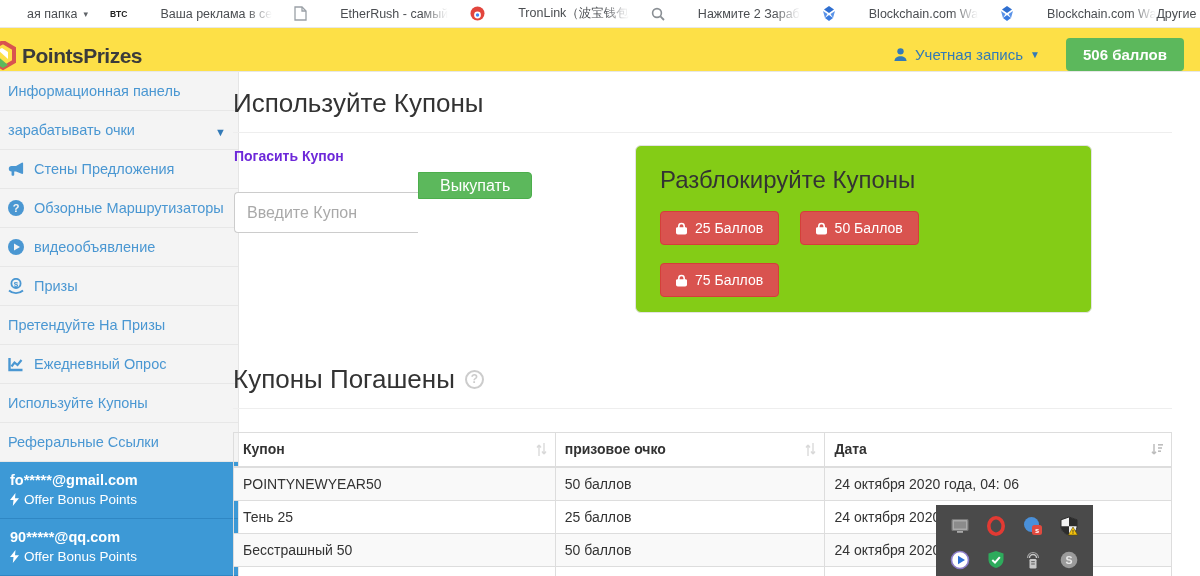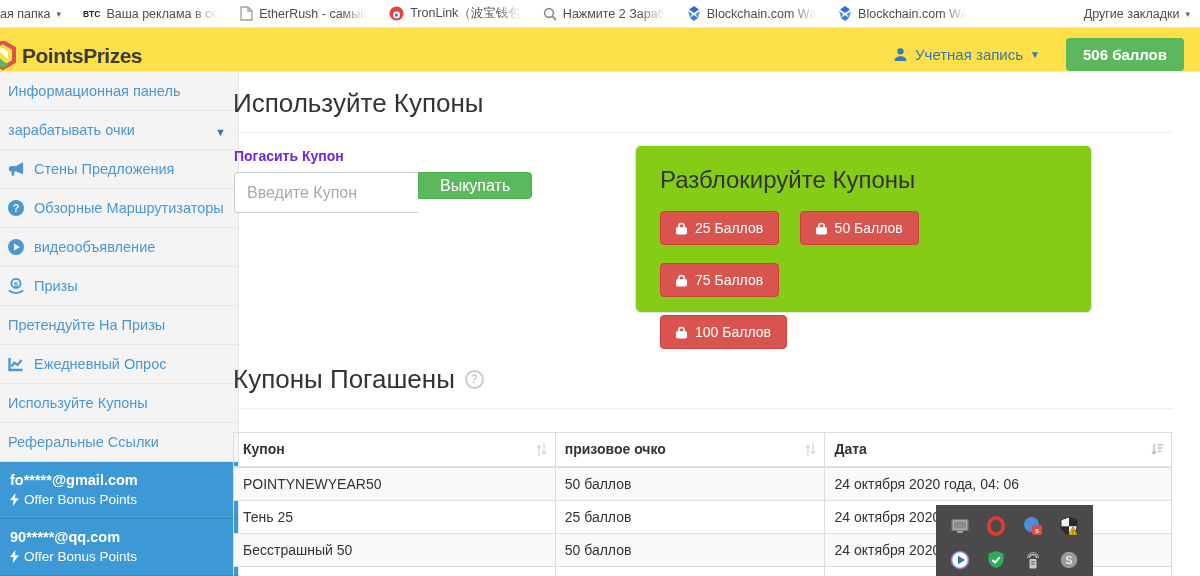--- a/index.html
+++ b/index.html
@@ -10,21 +10,21 @@
   }
 
   
   .bookmarks-bar {
     height:28px; background:#fff; border-bottom:1px solid #e8e8e8;
     display:flex; align-items:center; font-size:12.5px; color:#4a4d51;
     padding:0 10px 0 0; white-space:nowrap;
   }
   .bookmark { display:flex; align-items:center; gap:6px; margin-left:22px; cursor:pointer; }
   .bookmark:first-child { margin-left:0; }
-  .bm-label { position:relative; max-width:112px; overflow:hidden; }
+  .bm-label { position:relative; max-width:112px; overflow:hidden;margin-left:27px; }
   .bm-label.fade::after{ content:""; position:absolute; right:0; top:0; bottom:0; width:26px;
     background:linear-gradient(to right, rgba(255,255,255,0), #fff); }
   .bm-caret { color:#5f6368; font-size:9px; }
   .btc-glyph { font-size:8.5px; font-weight:bold; color:#222; letter-spacing:0; }
   .other-bookmarks { margin-left:auto; display:flex; align-items:center; gap:6px; cursor:pointer; }
 
   
   .site-header {
     height:44px; background:#fde047; border-bottom:1px solid #e7e7e7;
     display:flex; align-items:flex-end; padding:0 16px 0 0;
@@ -61,21 +61,21 @@
   .main { position:absolute; left:233px; top:72px; width:939px; bottom:0; }
   .page-title { font-size:26px; font-weight:400; color:#333; margin:16px 0 0; }
   .rule { border:0; border-top:1px solid #eee; margin:13px 0 0; }
 
   .redeem-block { position:absolute; top:76px; left:1px; }
   .redeem-label { font-weight:bold; font-size:14px; color:#6d28d9; margin-bottom:8px; }
   .input-group { display:flex; }
   .coupon-input {
     width:184px; height:41px; border:1px solid #ccc; border-right:none;
     border-radius:4px 0 0 4px; padding:0 12px; font-size:16px; color:#555;
-    font-family:"Liberation Sans", sans-serif; outline:none;
+    font-family:"Liberation Sans", sans-serif; outline:none;margin-top:20px;
   }
   .coupon-input::placeholder { color:#a9a9a9; }
   .redeem-btn {
     background:#5cb85c; border:1px solid #4cae4c; color:#fff; cursor:pointer;
     border-radius:0 4px 4px 0; font-size:16px; padding:0 21px; height:27px;
     font-family:"Liberation Sans", sans-serif;
   }
 
   .unlock-panel {
     position:absolute; top:73px; left:402px; width:457px; height:168px;
@@ -304,26 +304,20 @@
           </svg>
         <span>50 Баллов</span>
       </button>
       <button class="lock-btn">
         <svg width="11" height="13" viewBox="0 0 12 13">
             <path d="M2.2 5V4a3.8 3.8 0 0 1 7.6 0v1h.7c.8 0 1.5.7 1.5 1.5V11a2 2 0 0 1-2 2H2a2 2 0 0 1-2-2V6.5C0 5.7.7 5 1.5 5h.7zm1.7 0h4.2V4a2.1 2.1 0 1 0-4.2 0v1z" fill="#fff"></path>
           </svg>
         <span>75 Баллов</span>
       </button>
       <br>
-      <button class="lock-btn">
-        <svg width="11" height="13" viewBox="0 0 12 13">
-            <path d="M2.2 5V4a3.8 3.8 0 0 1 7.6 0v1h.7c.8 0 1.5.7 1.5 1.5V11a2 2 0 0 1-2 2H2a2 2 0 0 1-2-2V6.5C0 5.7.7 5 1.5 5h.7zm1.7 0h4.2V4a2.1 2.1 0 1 0-4.2 0v1z" fill="#fff"></path>
-          </svg>
-        <span>100 Баллов</span>
-      </button>
     </div>
   </div>
 
   <div class="redeemed-section">
     <div class="section-title-row">
       <h2 class="section-title">Купоны Погашены</h2>
       <span class="help-icon">?</span>
     </div>
     <hr class="rule">
     <table class="coupons-table">

